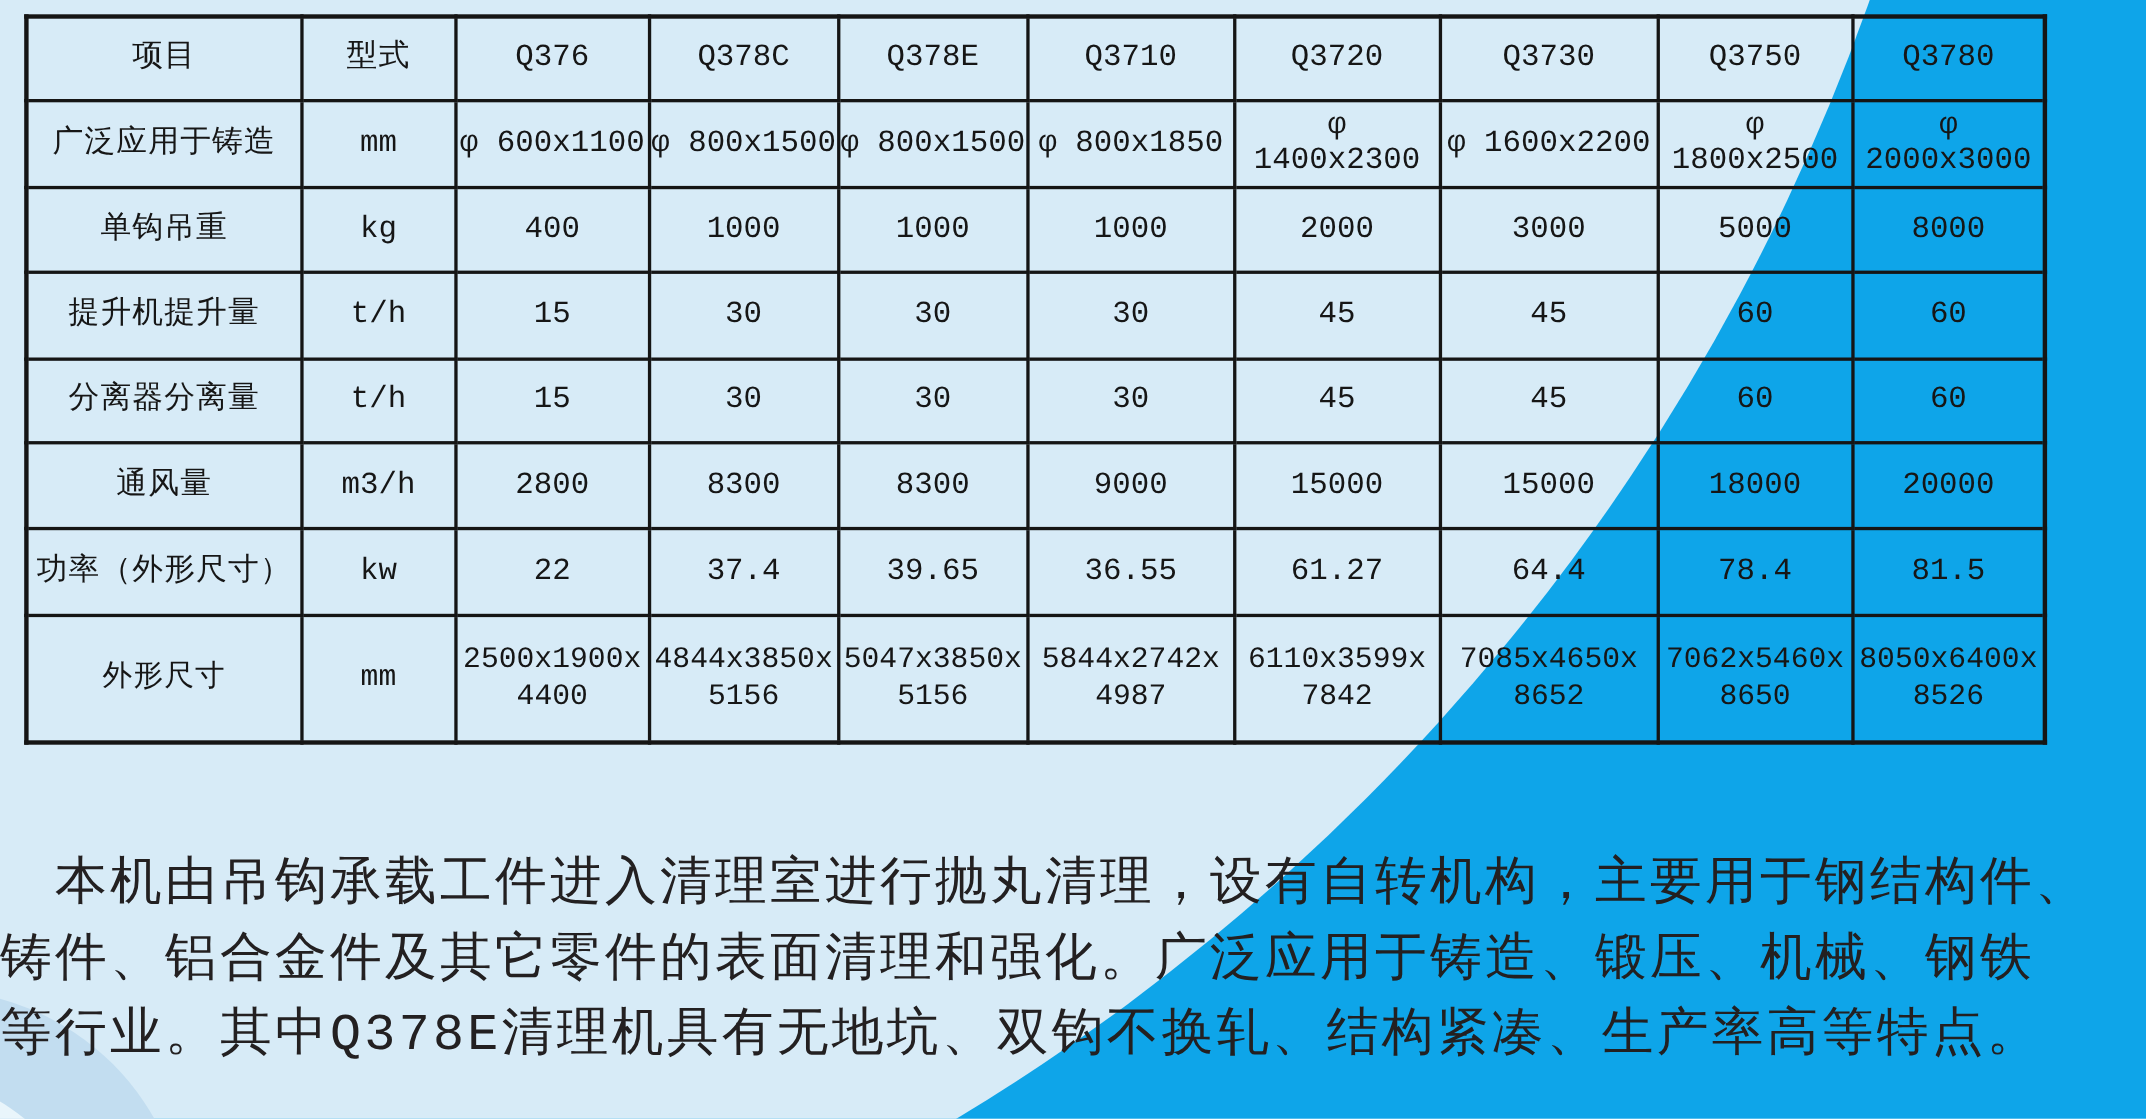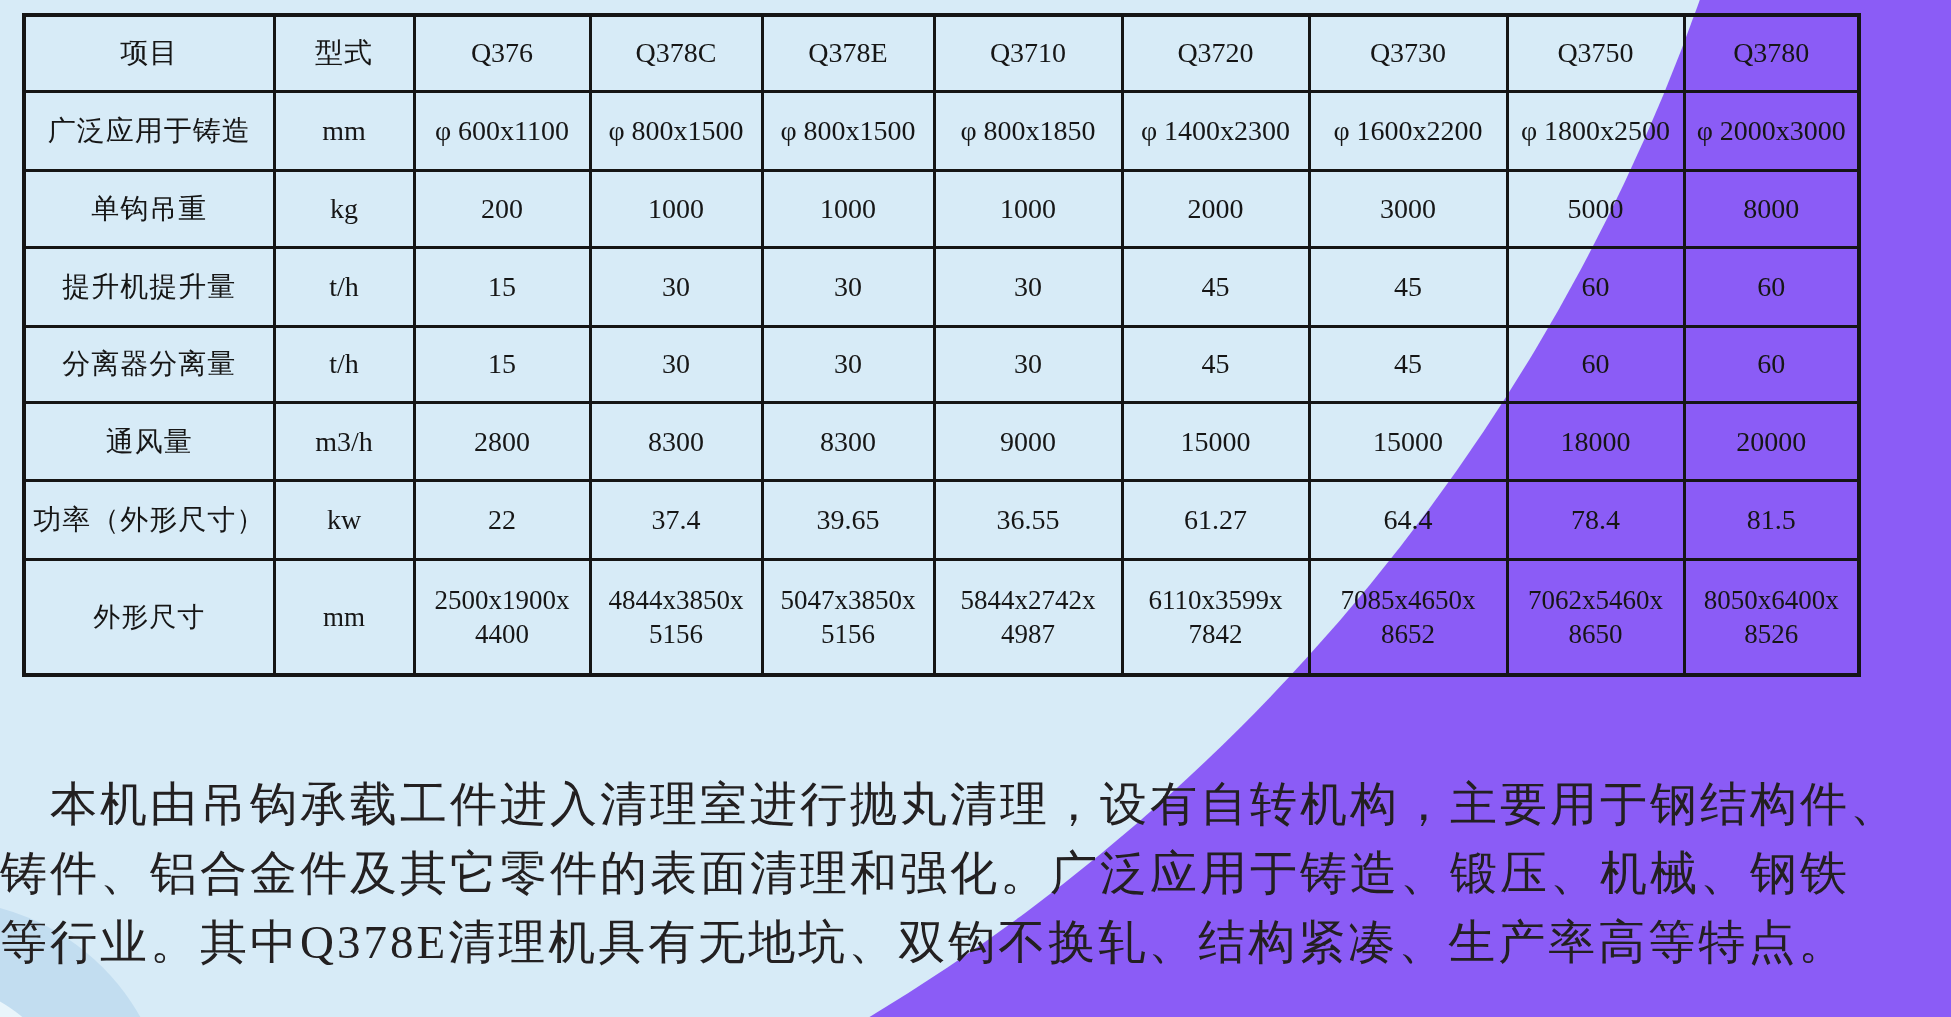--- a/index.html
+++ b/index.html
@@ -1,19 +1,19 @@
 <!DOCTYPE html>
 <html><head>
 <meta charset="utf-8">
 <style>
   html,body { margin:0; padding:0; }
   .page {
     position:relative; width:1951px; height:1017px;
-    background:#8b5cf6; overflow:hidden;
-    font-family:Liberation Serif, serif;
+    background:#0ea5e9; overflow:hidden;
+    font-family:Liberation Mono, monospace;
     color:#161616;
   }
   
   .bg-circle {
     position:absolute; left:-2075px; top:-2591px;
     width:3886px; height:3886px; border-radius:50%;
     background:#d7ebf7;
   }
   .blob-dark {
     position:absolute; left:-290px; top:900px;
@@ -90,21 +90,21 @@
       <td>φ 800x1500</td>
       <td>φ 800x1850</td>
       <td>φ 1400x2300</td>
       <td>φ 1600x2200</td>
       <td>φ 1800x2500</td>
       <td>φ 2000x3000</td>
     </tr>
     <tr style="height:69px">
       <td class="lbl">单钩吊重</td>
       <td class="unit">kg</td>
-      <td>200</td>
+      <td>400</td>
       <td>1000</td>
       <td>1000</td>
       <td>1000</td>
       <td>2000</td>
       <td>3000</td>
       <td>5000</td>
       <td>8000</td>
     </tr>
     <tr style="height:71px">
       <td class="lbl">提升机提升量</td>

